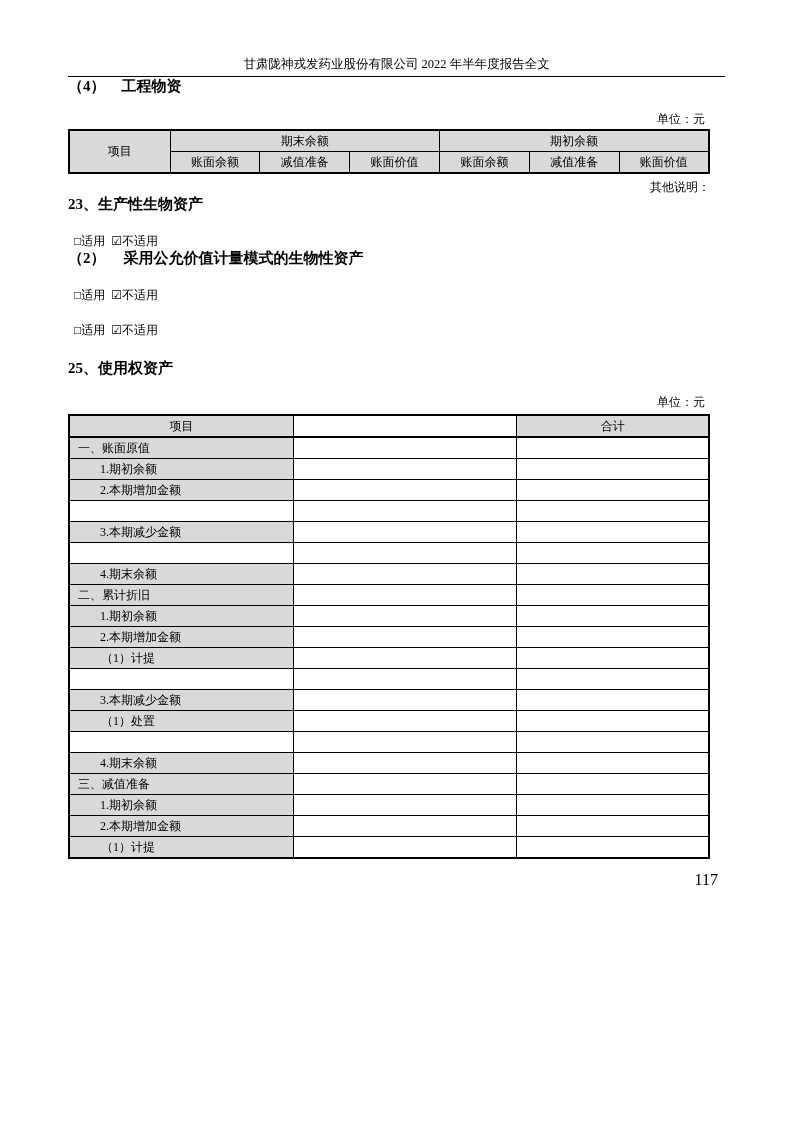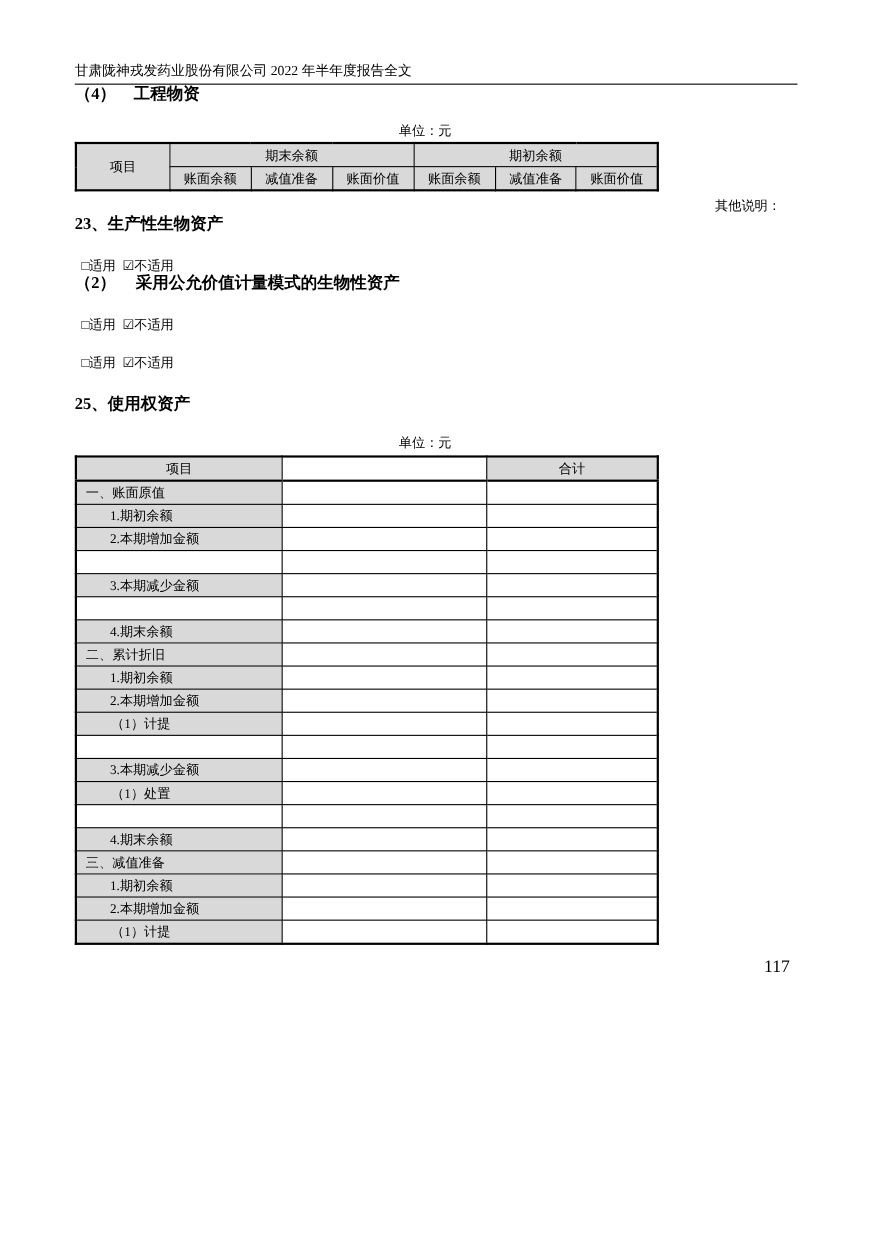--- a/index.html
+++ b/index.html
@@ -8,45 +8,45 @@
     width:793px;height:1122px;
     background:#ffffff;
     font-family:"Liberation Serif","DejaVu Serif",serif;
     color:#000;
     box-sizing:border-box;
     padding:57px 0 0 68px;
     overflow:hidden;
   }
   .hdr{
     width:657px;
-    text-align:left;
+    text-align:center;
     font-size:12.5px;
     line-height:14px;
     padding-bottom:5px;
     border-bottom:1px solid #000;
   }
   .content{width:642px;}
   h2.sec{
     font-size:15px;font-weight:bold;
     margin:0;padding:0;line-height:18px;
   }
   .h-main{margin-top:46px;margin-left:7px;}
   .h-sub{margin-top:23px;margin-left:12px;}
   .h-sub .num{margin-right:18px;}
   .h4{margin-top:25px;margin-left:12px;}
   .unit{
-    text-align:center;font-size:12px;line-height:14px;
+    text-align:right;font-size:12px;line-height:14px;
     padding-right:5px;margin-top:17px;
   }
   .notes{font-size:12px;line-height:15px;margin-top:6px;margin-left:6px;text-align:right;}
   .cb{font-size:12px;line-height:15px;margin-top:21px;margin-left:6px;}
   .cb span{margin-right:6px;}
   table{
     border-collapse:collapse;
-    width:531px;
+    width:642px;
     table-layout:fixed;
     font-size:12px;
     margin-top:3px;
   }
   td{
     border:1px solid #000;
     padding:0 4px;
     height:20px;
     vertical-align:middle;
     overflow:hidden;

